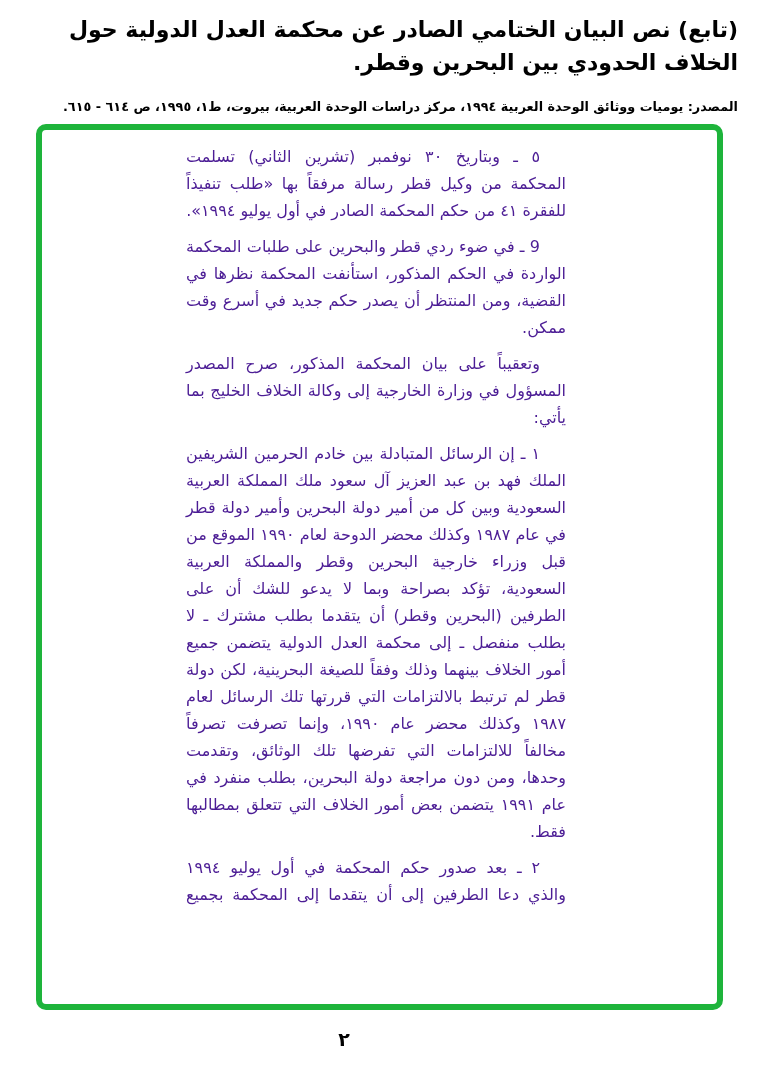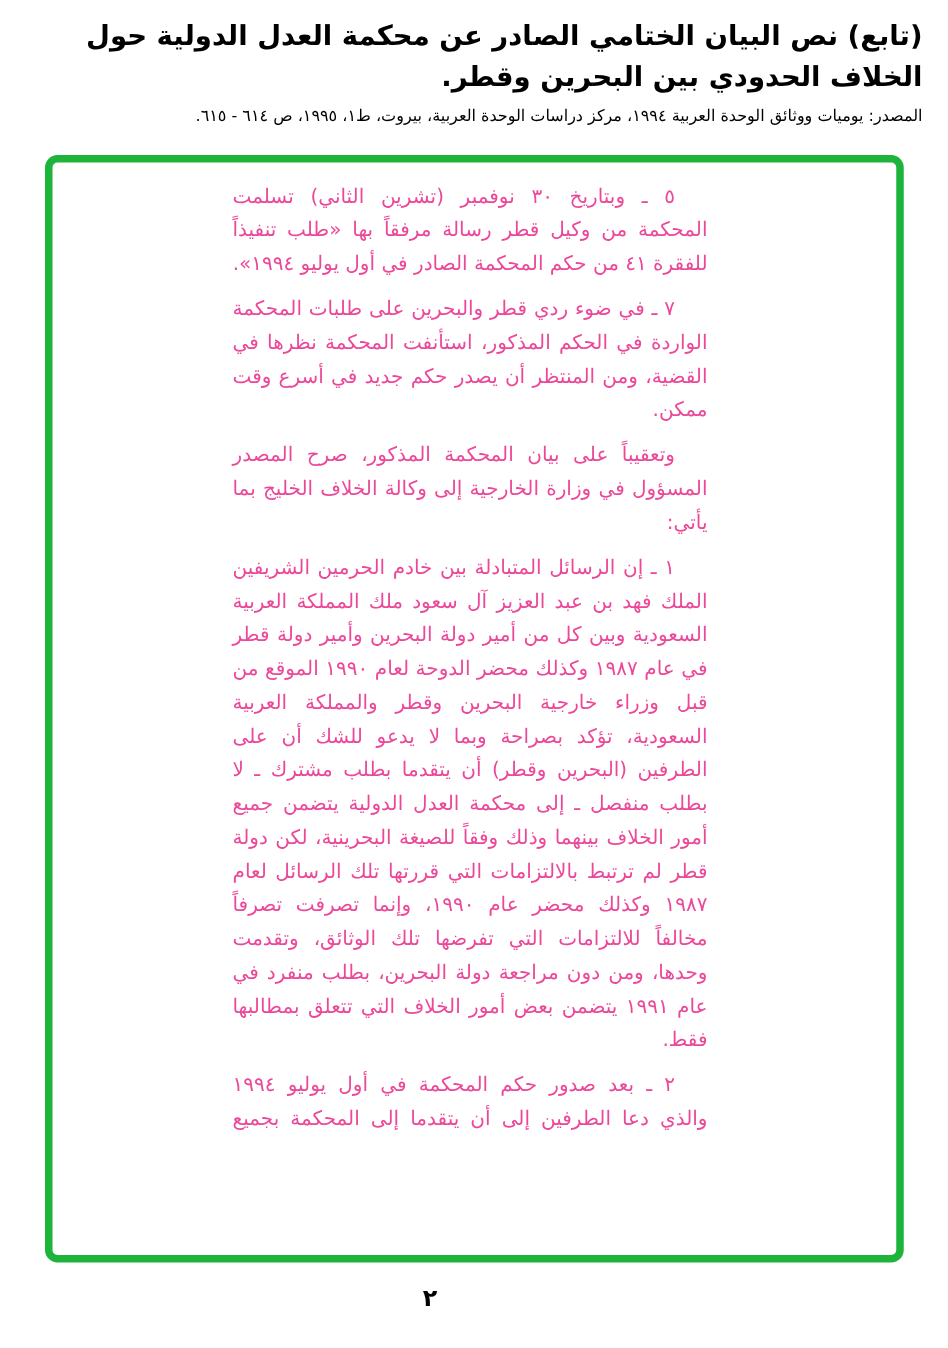--- a/index.html
+++ b/index.html
@@ -22,24 +22,24 @@
     direction: rtl;
     text-align: right;
   }
   .header-title {
     font-weight: bold;
     font-size: 22px;
     line-height: 1.5;
     letter-spacing: 0.1px;
   }
   .header-source {
-    font-weight: normal;
+    font-weight: bold;
     font-size: 12.8px;
     line-height: 1.5;
-    margin-top: 5px;
+    margin-top: 18px;
   }
 
   
   .highlight-frame {
     position: absolute;
     left: 36px; top: 124px;
     width: 687px; height: 886px;
     border: 6px solid var(--green);
     border-radius: 10px;
     background: var(--paper);
@@ -47,21 +47,21 @@
 
   
   .body-text-column {
     position: absolute;
     top: 13px; right: 151px;
     width: 380px;
     direction: rtl;
     text-align: justify;
     font-size: 16px;
     line-height: 27px;
-    color: #ec4899;
+    color: #4c1d95;
   }
   .body-text-column p {
     margin: 0 0 9px 0;
     text-indent: 26px;
   }
   .body-text-column p.continues {
     text-align-last: justify;
     margin-bottom: 0;
   }
 
@@ -82,21 +82,21 @@
 <div class="page">
 
   <header class="page-header">
     <div class="header-title">(تابع) نص البيان الختامي الصادر عن محكمة العدل الدولية حول الخلاف الحدودي بين البحرين وقطر.</div>
     <div class="header-source">المصدر: يوميات ووثائق الوحدة العربية ١٩٩٤، مركز دراسات الوحدة العربية، بيروت، ط١، ١٩٩٥، ص ٦١٤ - ٦١٥.</div>
   </header>
 
   <div class="highlight-frame">
     <div class="body-text-column">
       <p>٥ ـ وبتاريخ ٣٠ نوفمبر (تشرين الثاني) تسلمت المحكمة من وكيل قطر رسالة مرفقاً بها «طلب تنفيذاً للفقرة ٤١ من حكم المحكمة الصادر في أول يوليو ١٩٩٤».</p>
-      <p>٧ ـ في ضوء ردي قطر والبحرين على طلبات المحكمة الواردة في الحكم المذكور، استأنفت المحكمة نظرها في القضية، ومن المنتظر أن يصدر حكم جديد في أسرع وقت ممكن.</p>
+      <p>9 ـ في ضوء ردي قطر والبحرين على طلبات المحكمة الواردة في الحكم المذكور، استأنفت المحكمة نظرها في القضية، ومن المنتظر أن يصدر حكم جديد في أسرع وقت ممكن.</p>
       <p>وتعقيباً على بيان المحكمة المذكور، صرح المصدر المسؤول في وزارة الخارجية إلى وكالة الخلاف الخليج بما يأتي:</p>
       <p>١ ـ إن الرسائل المتبادلة بين خادم الحرمين الشريفين الملك فهد بن عبد العزيز آل سعود ملك المملكة العربية السعودية وبين كل من أمير دولة البحرين وأمير دولة قطر في عام ١٩٨٧ وكذلك محضر الدوحة لعام ١٩٩٠ الموقع من قبل وزراء خارجية البحرين وقطر والمملكة العربية السعودية، تؤكد بصراحة وبما لا يدعو للشك أن على الطرفين (البحرين وقطر) أن يتقدما بطلب مشترك ـ لا بطلب منفصل ـ إلى محكمة العدل الدولية يتضمن جميع أمور الخلاف بينهما وذلك وفقاً للصيغة البحرينية، لكن دولة قطر لم ترتبط بالالتزامات التي قررتها تلك الرسائل لعام ١٩٨٧ وكذلك محضر عام ١٩٩٠، وإنما تصرفت تصرفاً مخالفاً للالتزامات التي تفرضها تلك الوثائق، وتقدمت وحدها، ومن دون مراجعة دولة البحرين، بطلب منفرد في عام ١٩٩١ يتضمن بعض أمور الخلاف التي تتعلق بمطالبها فقط.</p>
       <p class="continues">٢ ـ بعد صدور حكم المحكمة في أول يوليو ١٩٩٤ والذي دعا الطرفين إلى أن يتقدما إلى المحكمة بجميع</p>
     </div>
   </div>
 
   <div class="page-number">٢</div>
 
 </div>
 

